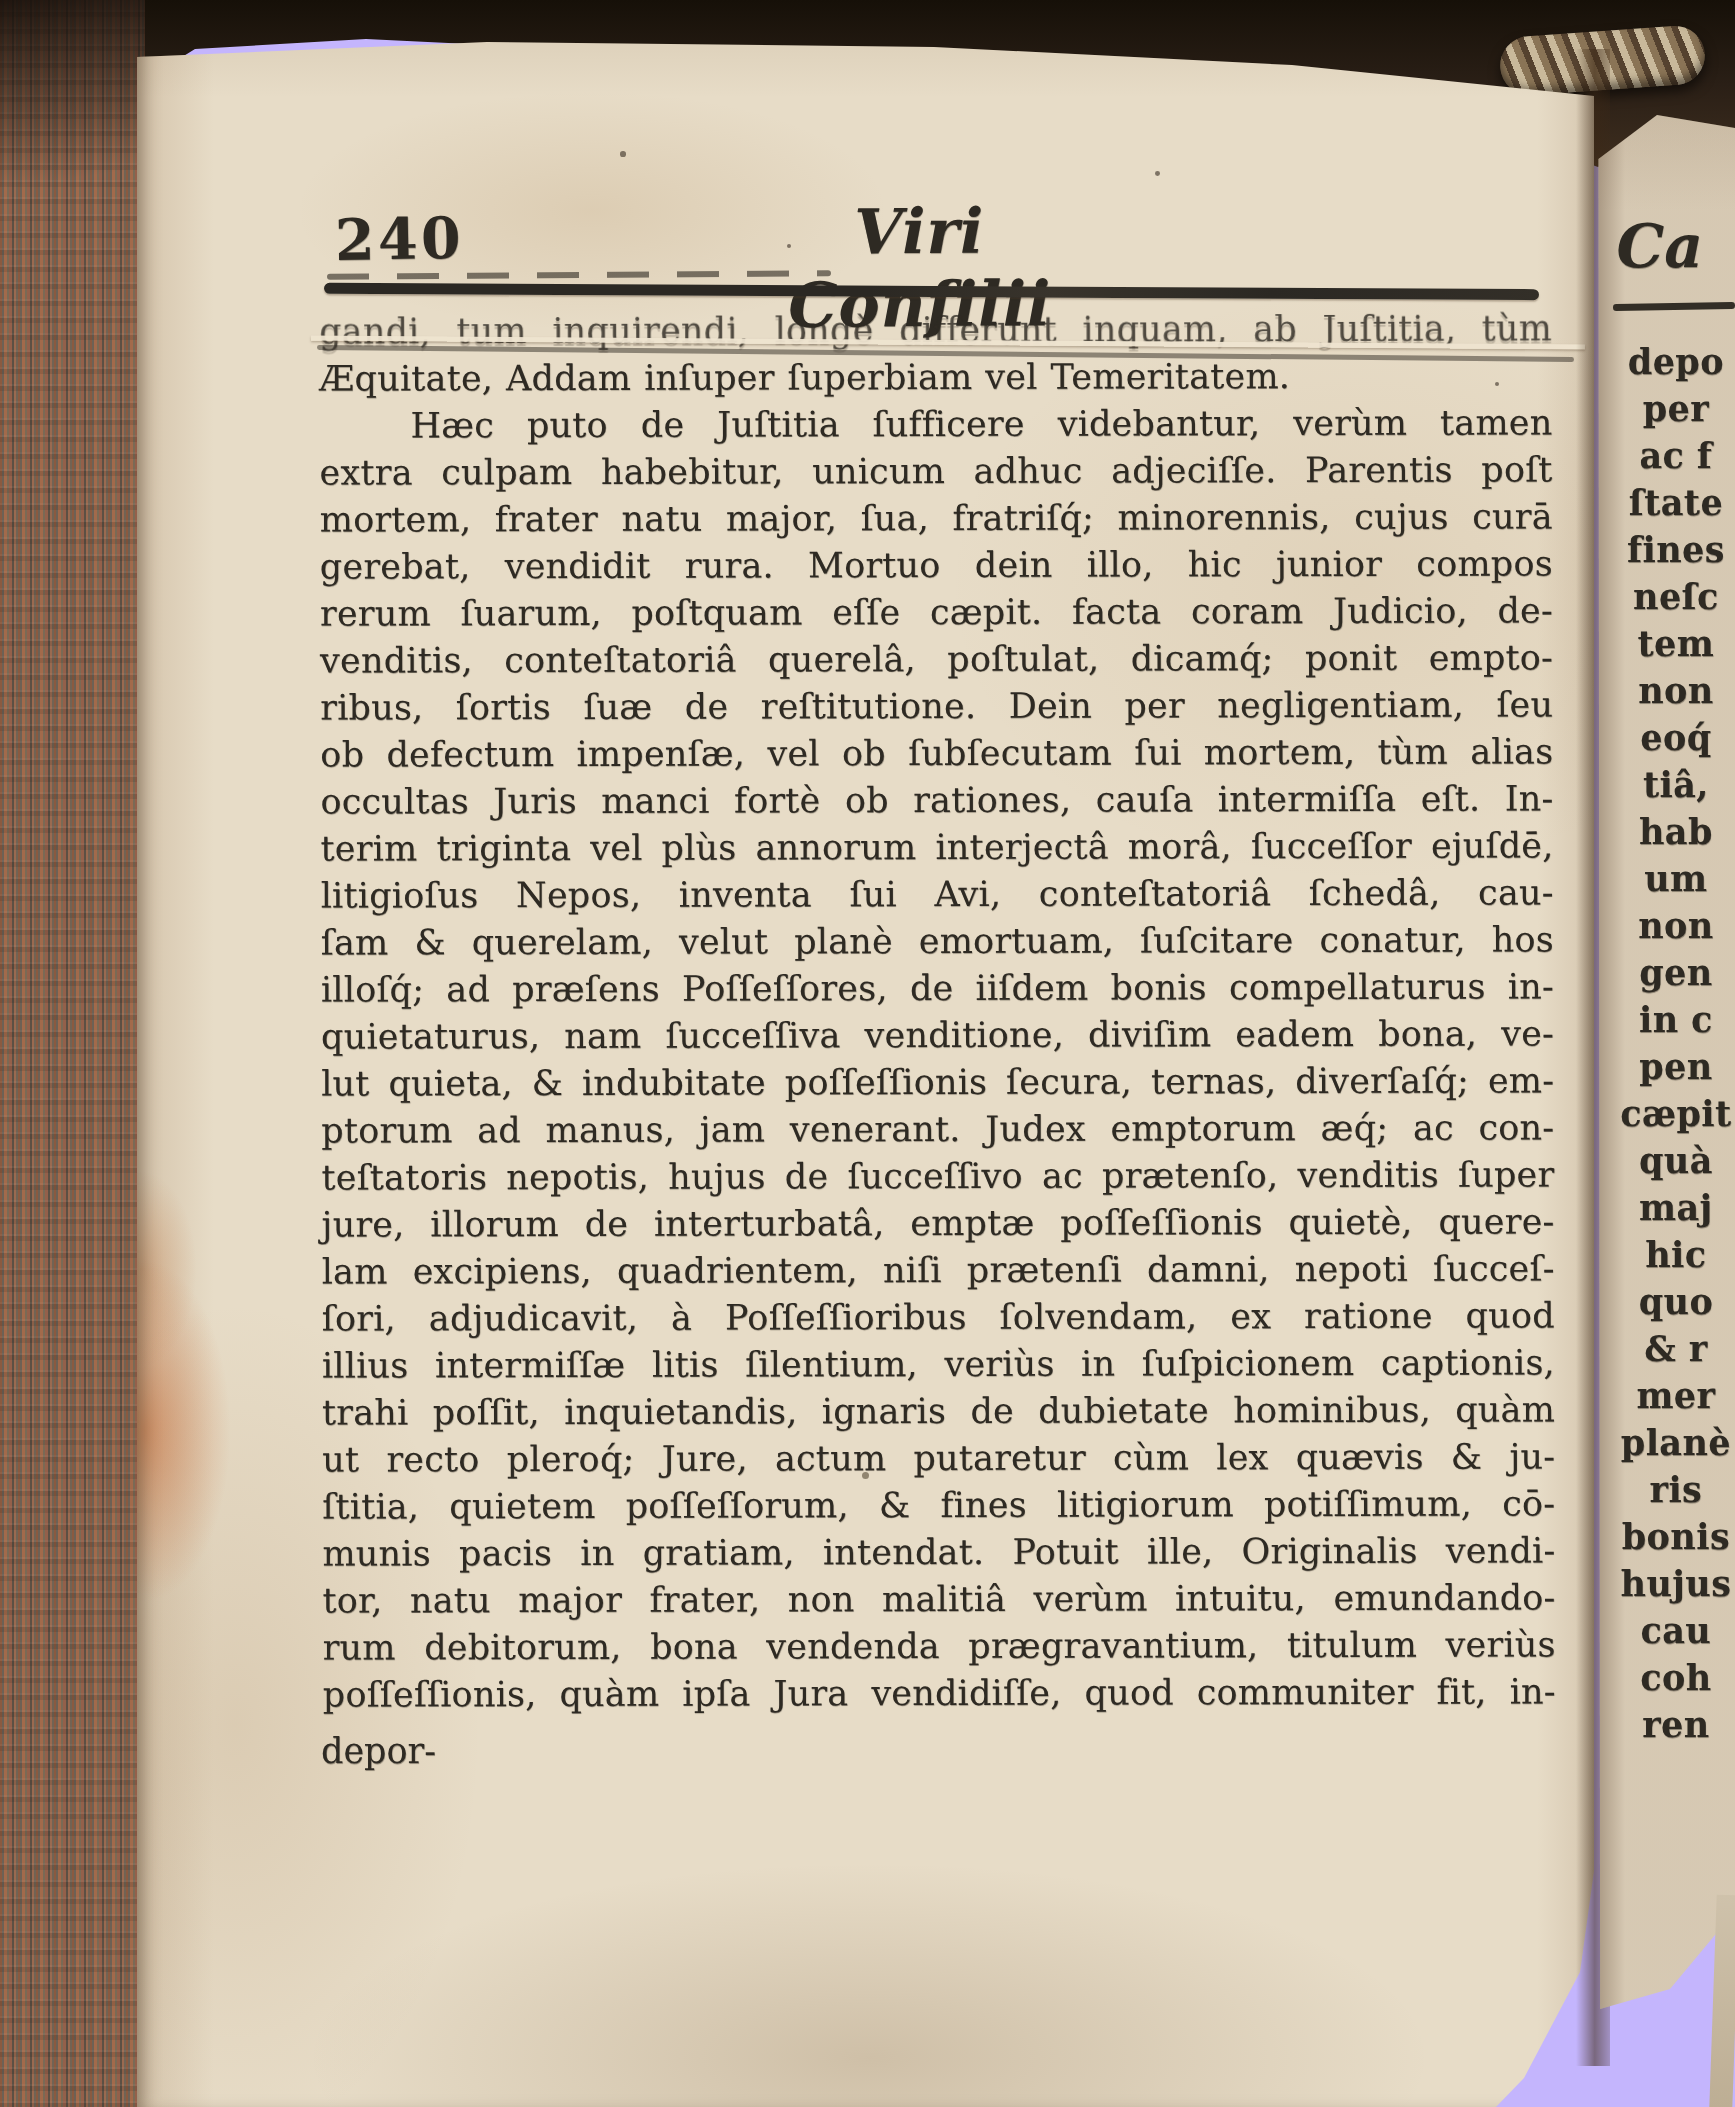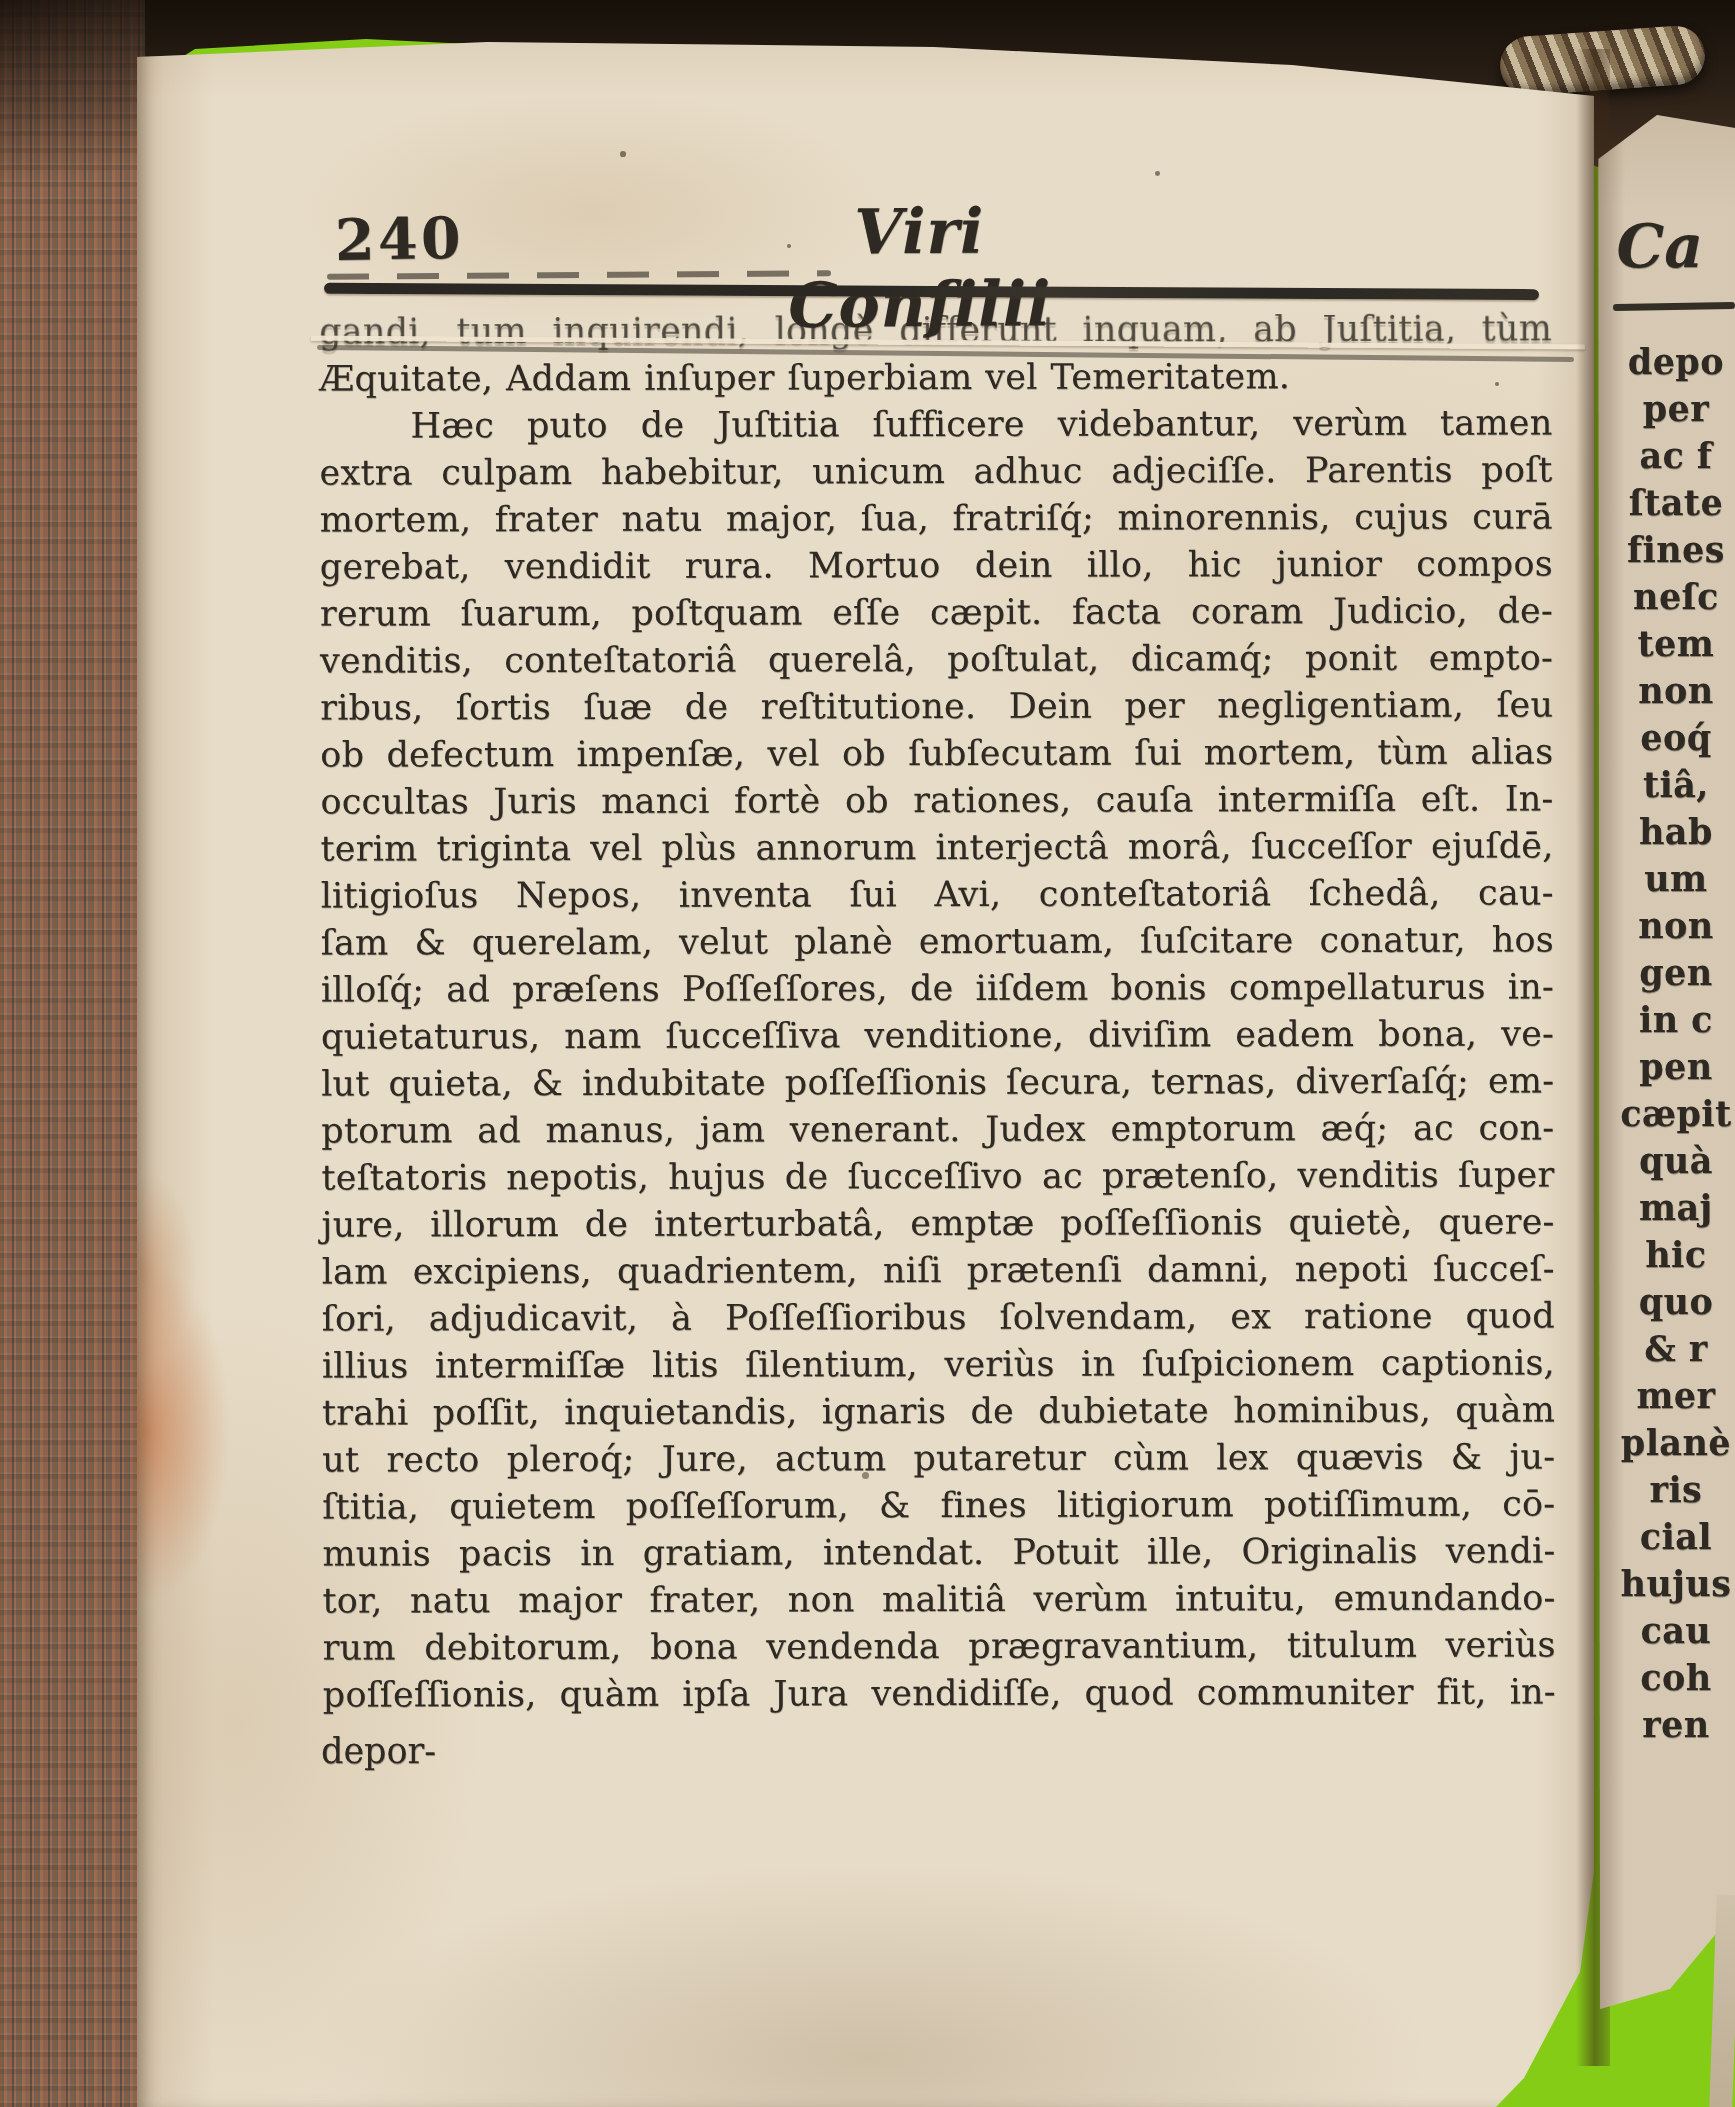--- a/index.html
+++ b/index.html
@@ -1,18 +1,18 @@
 <!DOCTYPE html>
 <html style="font-size:13px"><head>
 <meta charset="utf-8">
 <style>
   html,body{margin:0;padding:0;background:#0d1a13;}
   #canvas{
     position:relative;width:1736px;height:2108px;overflow:hidden;
-    background:#84cc16;
+    background:#c4b5fd;
     font-family:"DejaVu Serif","Liberation Serif",serif;
   }
 
   
   #fore-edge{
     position:absolute;left:0;top:0;width:145px;height:2108px;
     background-image:
       linear-gradient(172deg, rgba(22,15,10,.92) 0px, rgba(22,15,10,.55) 73px, rgba(22,15,10,0) 187px),
       repeating-linear-gradient(0deg, rgba(0,0,0,.10) 0 4.9px, rgba(255,255,255,.04) 4.9px 7.3px, transparent 7.3px 17px),
       repeating-linear-gradient(90deg,
@@ -231,21 +231,21 @@
         <div class="sliver-line">pen</div>
         <div class="sliver-line">cæpit</div>
         <div class="sliver-line">quà</div>
         <div class="sliver-line">maj</div>
         <div class="sliver-line">hic</div>
         <div class="sliver-line">quo</div>
         <div class="sliver-line">&amp; r</div>
         <div class="sliver-line">mer</div>
         <div class="sliver-line">planè</div>
         <div class="sliver-line">ris</div>
-        <div class="sliver-line">cial</div>
+        <div class="sliver-line">bonis</div>
         <div class="sliver-line">hujus</div>
         <div class="sliver-line">cau</div>
         <div class="sliver-line">coh</div>
         <div class="sliver-line">ren</div>
       </div>
   </div>
 
   <div id="under-leaf"></div>
 
   <div class="speck" id="speck-1"></div>

